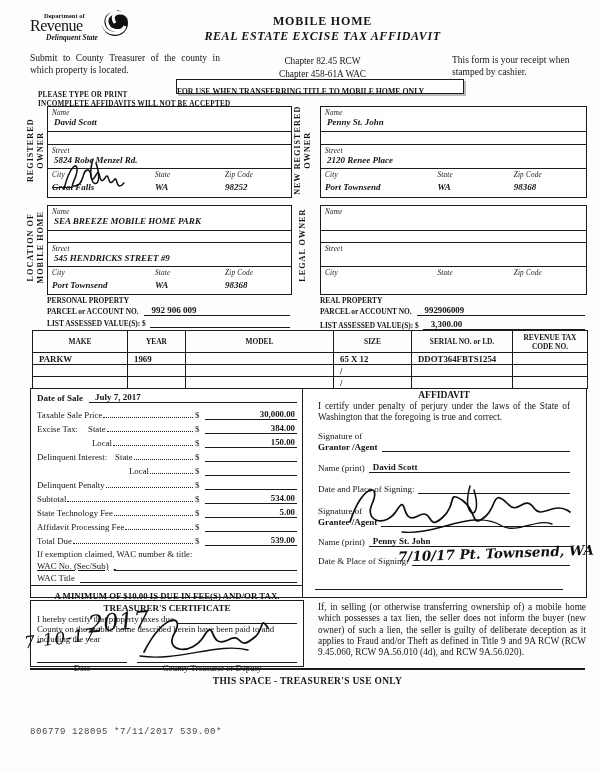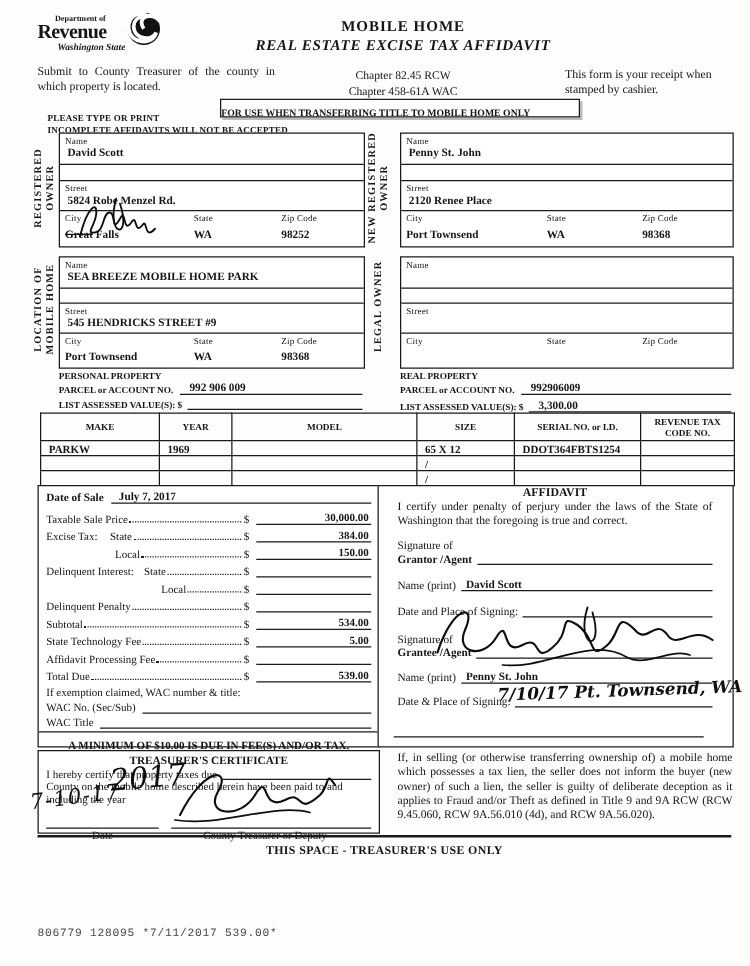--- a/index.html
+++ b/index.html
@@ -3,21 +3,21 @@
 <meta charset="utf-8">
 <style>
   html,body{margin:0;padding:0;background:#fff;}
   .page{position:relative;width:600px;height:773px;background:#fdfdfc;overflow:hidden;
         font-family:"Liberation Serif",serif;color:#151515;}
   .abs{position:absolute;}
   .b{font-weight:bold;}
   .lbl{font-size:7.2px;letter-spacing:.2px;}
   .val{font-size:9px;font-weight:bold;}
   .box{border:1.5px solid #1b1b1b;background:#fff;}
-  .row{position:relative;box-sizing:border-box;}
+  .row{position:relative;box-sizing:border-box;font-style:italic;}
   .bt{border-top:1.2px solid #1b1b1b;}
   .csz{display:flex;}
   .csz>div{box-sizing:border-box;padding:2px 0 0 4px;}
   .vlabel{font-size:8.2px;font-weight:bold;letter-spacing:1px;text-align:center;
           transform:rotate(-90deg);line-height:1.25;}
   .uline{border-bottom:1.2px solid #1b1b1b;}
   .feeline{display:flex;align-items:flex-end;font-size:8.8px;height:14px;}
   .fl-left{display:flex;align-items:flex-end;width:158px;}
   .fl-dots{flex:1;border-bottom:1.6px dotted #222;margin:0 2px 2px 1px;}
   .fl-dollar{width:10px;font-size:8.8px;}
@@ -34,22 +34,22 @@
   .dotmatrix{font-family:"Liberation Mono",monospace;font-size:9px;color:#474747;letter-spacing:.6px;}
 </style>
 </head>
 <body>
 
 <div class="page">
 
   <div class="abs" style="left:30px;top:12px;width:120px;">
     <div style="position:relative;">
       <div style="font-size:6.5px;font-weight:bold;padding-left:14px;">Department of</div>
-      <div style="font-size:16px;font-weight:bold;letter-spacing:-.5px;line-height:.9;">Revenue</div>
-      <div style="font-size:7.5px;font-weight:bold;font-style:italic;padding-left:16px;">Washington State</div>
+      <div style="font-size:16px;font-weight:normal;letter-spacing:-.5px;line-height:.9;">Revenue</div>
+      <div style="font-size:7.5px;font-weight:bold;font-style:italic;padding-left:16px;">Delinquent State</div>
       <svg class="abs" style="left:68px;top:-4px;" width="34" height="32" viewBox="0 0 34 32">
         <circle cx="17" cy="15" r="13" fill="#111"></circle>
         <path d="M17,15 C10,4 26,2 30,9 C24,1 8,4 9,14 C10,24 24,25 27,18 C24,29 6,27 5,15 C4,6 12,1 19,3" fill="none" stroke="#fff" stroke-width="3"></path>
       </svg>
     </div>
   </div>
 
   <div class="abs" style="left:140px;top:14px;width:365px;text-align:center;">
     <div style="font-size:12px;font-weight:bold;letter-spacing:.8px;">MOBILE HOME</div>
     <div style="font-size:12px;font-weight:bold;letter-spacing:.6px;font-style:italic;">REAL ESTATE EXCISE TAX AFFIDAVIT</div>
@@ -358,21 +358,21 @@
           <span class="fl-left">
             <span></span>
             <span style="margin-left: 0px;">Total Due</span>
             <span class="fl-dots"></span>
           </span>
           <span class="fl-dollar">$</span>
           <span class="fl-amt">539.00</span>
         </div>
       </div>
     <div style="font-size:8.8px;padding:3px 16px 0 6px;">If exemption claimed, WAC number &amp; title:</div>
-    <div style="display:flex;align-items:flex-end;font-size:8.8px;padding:1px 6px 0 6px;">
+    <div style="display:flex;align-items:flex-end;font-size:8.8px;padding:1px 6px 0 6px;text-decoration:underline;">
       <span>WAC No. (Sec/Sub)</span>
       <span class="uline" style="flex:1;margin-left:5px;">&nbsp;</span>
     </div>
     <div style="display:flex;align-items:flex-end;font-size:8.8px;padding:1px 6px 2px 6px;">
       <span>WAC Title</span>
       <span class="uline" style="flex:1;margin-left:5px;">&nbsp;</span>
     </div>
     <div class="bt" style="text-align:center;font-size:8.8px;font-weight:bold;padding-top:5px;">A MINIMUM OF $10.00 IS DUE IN FEE(S) AND/OR TAX.</div>
   </div>
 
@@ -448,15 +448,15 @@
     <path d="M6,54 C26,14 48,16 36,36 C26,54 54,58 66,38 C78,18 70,52 90,42 C106,33 98,56 118,38 C126,30 122,18 130,30" stroke-width="1.7"></path>
     <path d="M2,58 C40,64 80,44 110,52" stroke-width="1.4"></path>
   </svg>
 
   <div class="abs para" style="left:318px;top:602px;width:268px;">If, in selling (or otherwise transferring ownership of) a mobile home which possesses a tax lien, the seller does not inform the buyer (new owner) of such a lien, the seller is guilty of deliberate deception as it applies to Fraud and/or Theft as defined in Title 9 and 9A RCW (RCW 9.45.060, RCW 9A.56.010 (4d), and RCW 9A.56.020).</div>
 
   <div class="abs" style="left:30px;top:668px;width:555px;border-top:2px solid #1b1b1b;text-align:center;">
     <span style="font-size:9.5px;font-weight:bold;letter-spacing:.3px;">THIS SPACE - TREASURER'S USE ONLY</span>
   </div>
 
-  <div class="abs dotmatrix" style="left:30px;top:727px;margin-top:15px;">806779 128095 *7/11/2017 539.00*</div>
+  <div class="abs dotmatrix" style="left:30px;top:727px;">806779 128095 *7/11/2017 539.00*</div>
 
 </div>
 
 </body></html>

